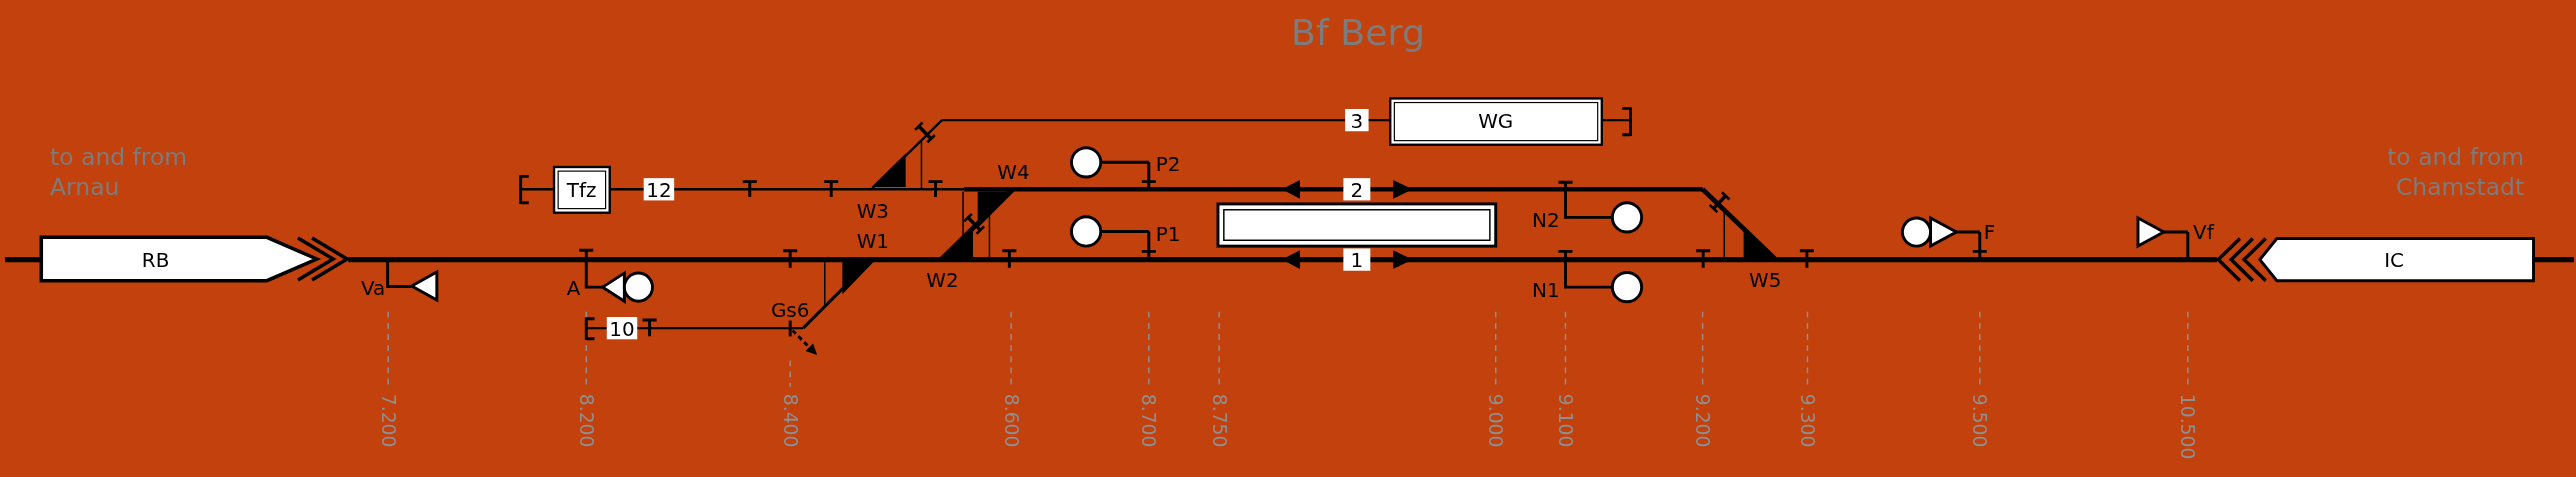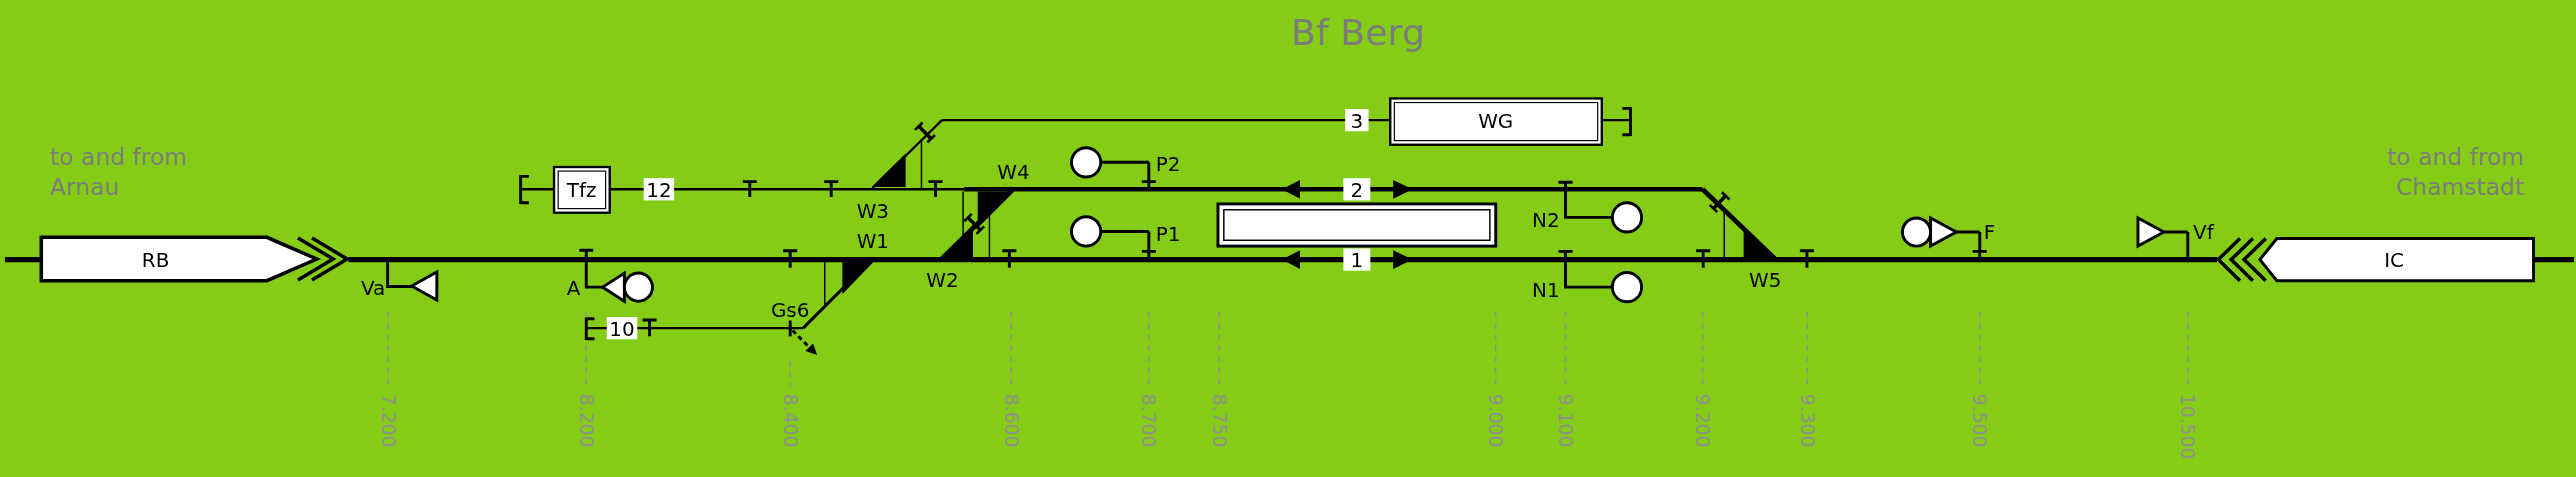--- a/index.html
+++ b/index.html
@@ -1,16 +1,16 @@
 <!DOCTYPE html>
 <html style="font-size:9.4px"><head>
 <meta charset="utf-8">
 <style>
   html,body{margin:0;padding:0;background:#ffffff;}
-  .canvas{position:relative;width:2576px;height:477px;background:#84cc16;overflow:hidden;
+  .canvas{position:relative;width:2576px;height:477px;background:#c2410c;overflow:hidden;
           font-family:"DejaVu Sans","Liberation Sans",sans-serif;}
   svg text{font-family:"DejaVu Sans","Liberation Sans",sans-serif;}
   .lbl{font-size:34px;fill:#000;}
   .halo{fill:#fff;}
 </style>
 </head>
 <body>
 
 <div class="canvas">
 <svg width="2576" height="477" viewBox="0 0 4395 814" xmlns="http://www.w3.org/2000/svg">

